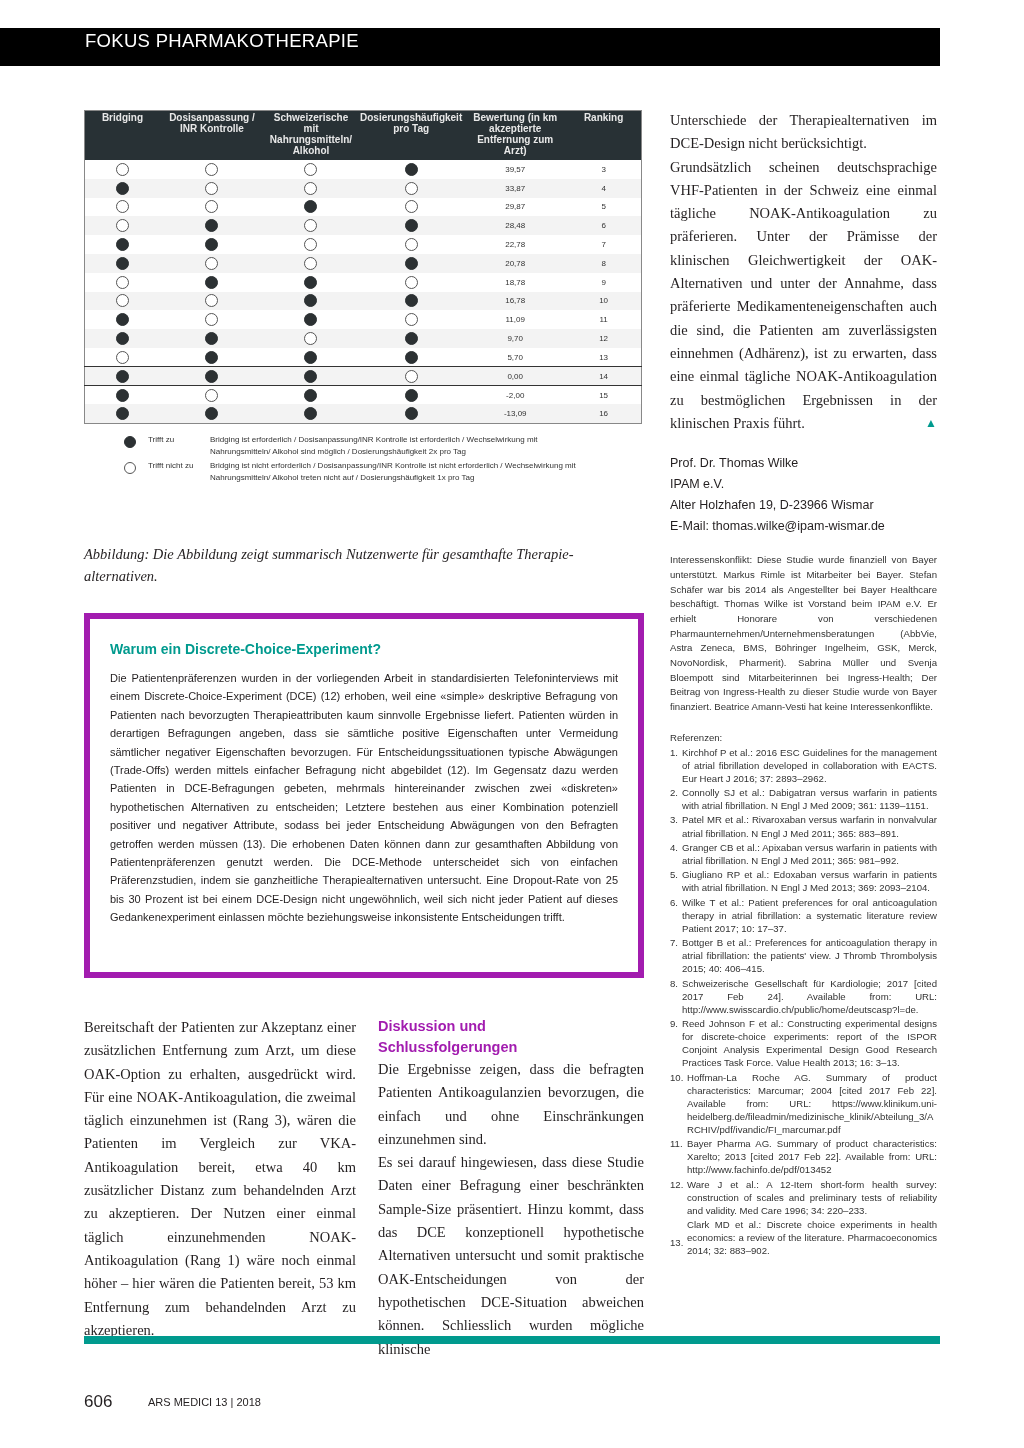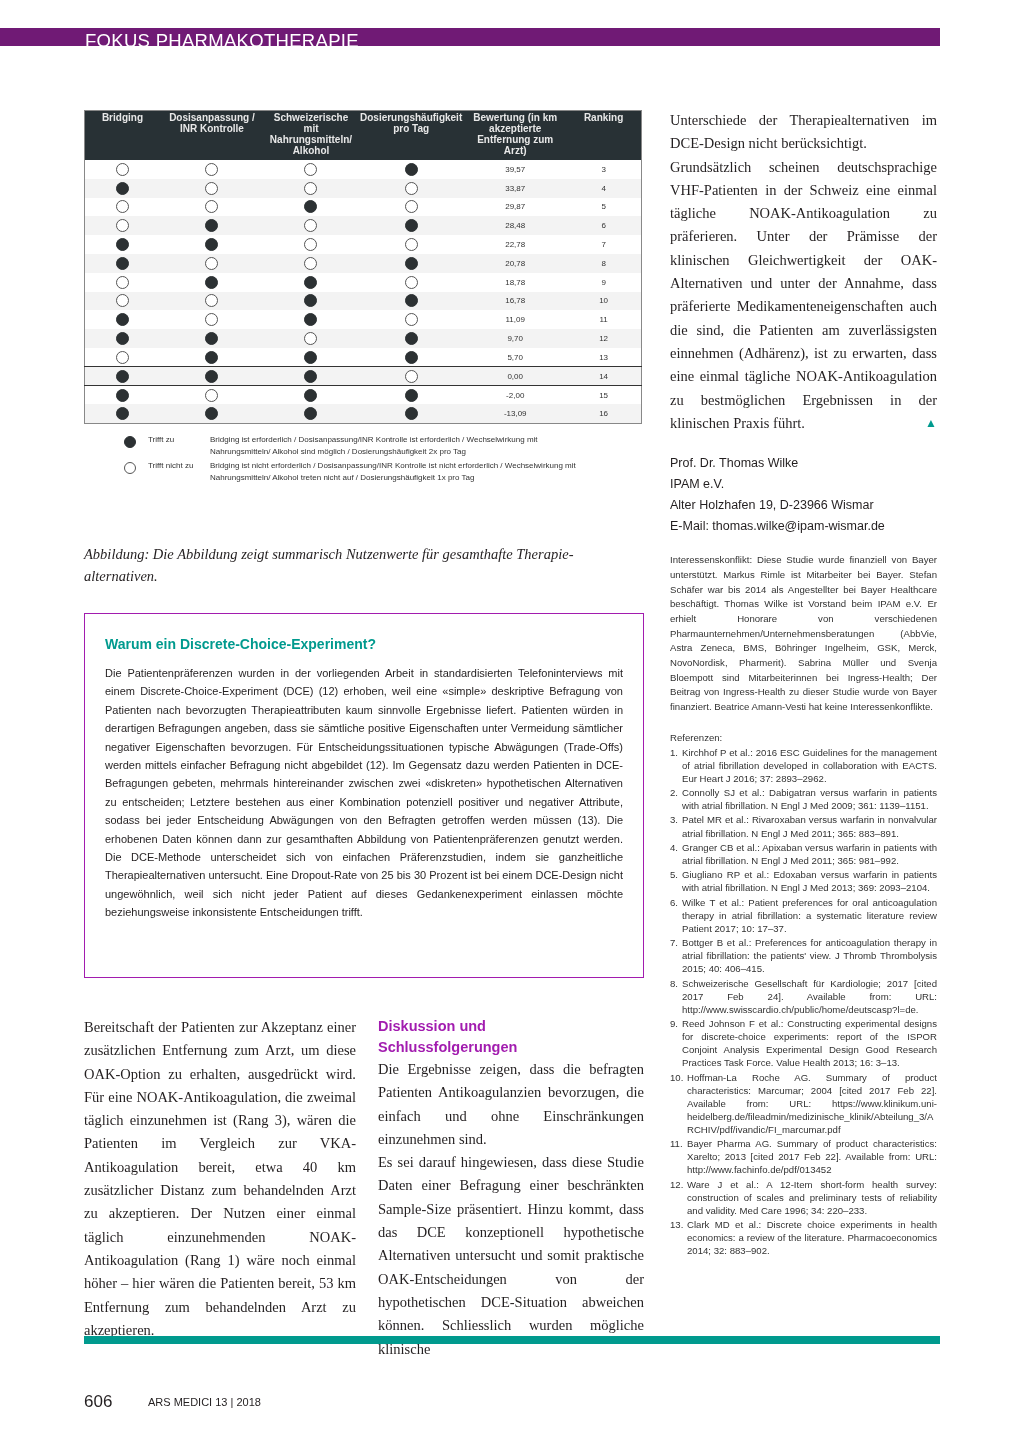--- a/index.html
+++ b/index.html
@@ -1,19 +1,19 @@
 <!DOCTYPE html>
 <html><head>
 <meta charset="utf-8">
 <style>
   * { box-sizing: border-box; margin: 0; padding: 0; }
   html, body { width: 1024px; height: 1448px; background: #ffffff; overflow: hidden; }
   body { position: relative; font-family: "Liberation Serif", serif; color: #231f20; }
 
-  .header-bar { position: absolute; left: 0; top: 28px; width: 940px; height: 18px; background: #701a75; }
+  .header-bar { position: absolute; left: 0; top: 28px; width: 940px; height: 38px; background: #000000; }
   .header-title { position: absolute; left: 85px; top: 2px; font-family: "Liberation Sans", sans-serif; font-size: 18.5px; color: #ffffff; letter-spacing: 0.3px; }
 
   
   .figure { position: absolute; left: 84px; top: 110px; width: 558px; }
   .fig-table { width: 100%; border-collapse: collapse; font-family: "Liberation Sans", sans-serif; border: 1px solid #888; }
   .fig-table thead th { background: #283135; color: #e8e8e8; font-size: 10px; font-weight: bold; padding: 1px 2px 4px 2px; vertical-align: top; text-align: center; line-height: 11px; height: 40px; }
   .fig-table tbody td { height: 18.8px; text-align: center; font-size: 8px; color: #333; padding: 0; }
   .fig-table tbody tr:nth-child(even) td { background: #f3f3f3; }
   .fig-table tbody tr.highlight td { border-top: 1.5px solid #333; border-bottom: 1.5px solid #333; }
   .dot { display: inline-block; width: 13px; height: 13px; border-radius: 50%; vertical-align: middle; }
@@ -22,21 +22,21 @@
 
   .legend { position: relative; margin-top: 10px; font-family: "Liberation Sans", sans-serif; font-size: 8px; color: #333; }
   .legend-row { display: flex; align-items: flex-start; margin-bottom: 2px; padding-left: 40px; }
   .legend-row .dot { width: 12px; height: 12px; margin-top: 2px; margin-right: 12px; flex: none; }
   .legend-key { width: 62px; flex: none; line-height: 12px; }
   .legend-desc { line-height: 12px; width: 390px; }
 
   .caption { position: absolute; left: 84px; top: 543px; width: 560px; font-style: italic; font-size: 14.5px; line-height: 22px; color: #231f20; }
 
   
-  .info-box { position: absolute; left: 84px; top: 613px; width: 560px; height: 365px; border: 1px solid #a21caf; padding: 22px 20px 16px 20px; }
+  .info-box { position: absolute; left: 84px; top: 613px; width: 560px; height: 365px; border: 6px solid #a21caf; padding: 22px 20px 16px 20px; }
   .info-title { font-family: "Liberation Sans", sans-serif; font-weight: bold; font-size: 14px; color: #009a8e; margin-bottom: 12px; }
   .info-body { font-family: "Liberation Sans", sans-serif; font-size: 11px; line-height: 18.4px; text-align: justify; color: #231f20; }
 
   
   .col-left { position: absolute; left: 84px; top: 1016px; width: 272px; font-size: 14.5px; line-height: 23.3px; text-align: justify; }
   .col-mid { position: absolute; left: 378px; top: 1016px; width: 266px; }
   .section-heading { font-family: "Liberation Sans", sans-serif; font-weight: bold; font-size: 14.5px; line-height: 21px; color: #a21caf; }
   .mid-p { font-size: 14.5px; line-height: 23.3px; text-align: justify; }
 
   .col-right { position: absolute; left: 670px; top: 109px; width: 267px; }
@@ -279,21 +279,21 @@
       </li>
       <li>
         <span class="num" style="width: 17px;">11.</span>
         <span class="txt">Bayer Pharma AG. Summary of product characteristics: Xarelto; 2013 [cited 2017 Feb 22]. Available from: URL: http://www.fachinfo.de/pdf/013452</span>
       </li>
       <li>
         <span class="num" style="width: 17px;">12.</span>
         <span class="txt">Ware J et al.: A 12-Item short-form health survey: construction of scales and preliminary tests of reliability and validity. Med Care 1996; 34: 220–233.</span>
       </li>
       <li>
-        <span class="num" style="width: 17px;">13.</span>
+        <span class="num" style="width: 17px; margin-top: 18px;">13.</span>
         <span class="txt">Clark MD et al.: Discrete choice experiments in health economics: a review of the literature. Pharmacoeconomics 2014; 32: 883–902.</span>
       </li>
     </ol>
 </div>
 
 <div class="footer-bar"></div>
 <span class="page-num">606</span>
 <span class="journal">ARS MEDICI 13 | 2018</span>
 
 </body></html>

